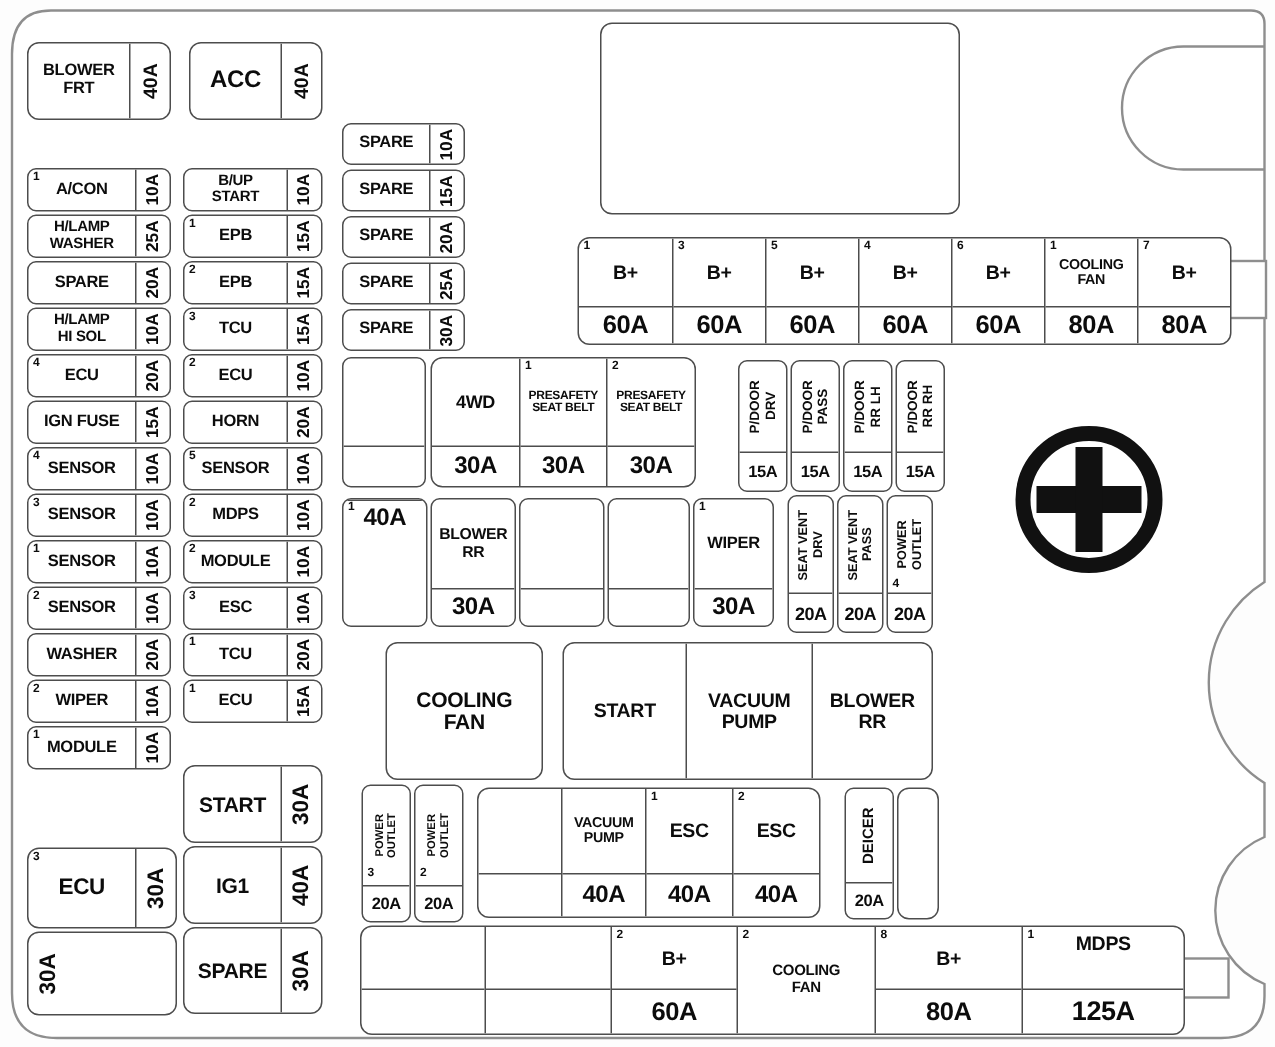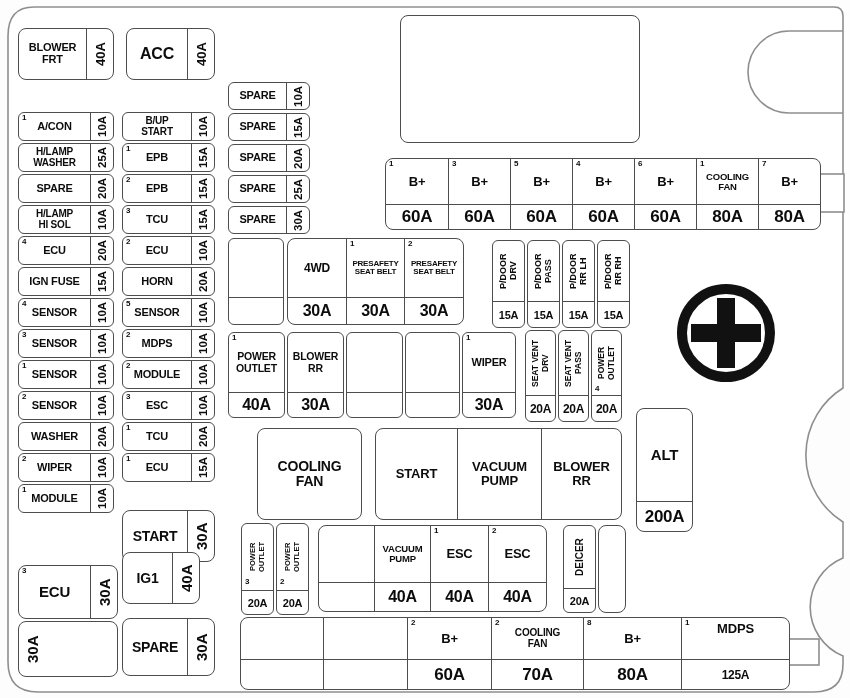--- a/index.html
+++ b/index.html
@@ -211,21 +211,21 @@
       <div class="lbl divR" style="font-size: 15px;">ECU</div>
       <div class="amp-side" style="width: 26px; font-size: 15px;">30A</div>
     </div>
     <div class="fbox s-side" style="left: 18px; top: 621px; width: 100px; height: 56px; border-radius: 8px;">
       <div class="amp-side" style="width: 26px; font-size: 15px;">30A</div>
     </div>
     <div class="fbox s-side" style="left: 122px; top: 510px; width: 93px; height: 52px; border-radius: 8px;">
       <div class="lbl divR" style="font-size: 14px;">START</div>
       <div class="amp-side" style="width: 26px; font-size: 15px;">30A</div>
     </div>
-    <div class="fbox s-side" style="left: 122px; top: 552px; width: 78px; height: 52px; border-radius: 8px;">
+    <div class="fbox s-side" style="left: 122px; top: 564px; width: 93px; height: 52px; border-radius: 8px;">
       <div class="lbl divR" style="font-size: 14px;">IG1</div>
       <div class="amp-side" style="width: 26px; font-size: 15px;">40A</div>
     </div>
     <div class="fbox s-side" style="left: 122px; top: 618px; width: 93px; height: 58px; border-radius: 8px;">
       <div class="lbl divR" style="font-size: 14px;">SPARE</div>
       <div class="amp-side" style="width: 26px; font-size: 15px;">30A</div>
     </div>
     <div class="fbox s-top" style="left: 228px; top: 238px; width: 56px; height: 87px;">
       <div class="lbl"></div>
       <div class="amp-bot" style="height: 27px;"></div>
@@ -245,22 +245,20 @@
 RR LH</div>
       <div class="amp-bot" style="height: 26px; font-size: 11px;">15A</div>
     </div>
     <div class="fbox s-vert" style="left: 597px; top: 240px; width: 33px; height: 88px;">
       <div class="lbl-vert" style="font-size: 9px;">P/DOOR
 RR RH</div>
       <div class="amp-bot" style="height: 26px; font-size: 11px;">15A</div>
     </div>
     <div class="fbox s-top" style="left: 228px; top: 332px; width: 57px; height: 86px;">
       <div class="sup">1</div>
-      <div class="lbl" style="font-size: 10.5px;">POWER
-OUTLET</div>
       <div class="amp-bot" style="height: 25px; font-size: 16px;">40A</div>
     </div>
     <div class="fbox s-top" style="left: 287px; top: 332px; width: 57px; height: 86px;">
       <div class="lbl" style="font-size: 10.5px;">BLOWER
 RR</div>
       <div class="amp-bot" style="height: 25px; font-size: 16px;">30A</div>
     </div>
     <div class="fbox s-top" style="left: 346px; top: 332px; width: 57px; height: 86px;">
       <div class="lbl"></div>
       <div class="amp-bot" style="height: 25px;"></div>
@@ -287,24 +285,20 @@
     <div class="fbox s-vert" style="left: 591px; top: 330px; width: 31px; height: 92px;">
       <div class="sup">4</div>
       <div class="lbl-vert" style="font-size: 8.5px;">POWER
 OUTLET</div>
       <div class="amp-bot" style="height: 26px; font-size: 12px;">20A</div>
     </div>
     <div class="fbox s-plain" style="left: 257px; top: 428px; width: 105px; height: 92px; border-radius: 8px;">
       <div class="lbl" style="font-size: 14px;">COOLING
 FAN</div>
     </div>
-    <div class="fbox s-top" style="left: 636px; top: 408px; width: 57px; height: 124px; border-radius: 8px;">
-      <div class="lbl" style="font-size: 15px;">ALT</div>
-      <div class="amp-bot" style="height: 30px; font-size: 17px;">200A</div>
-    </div>
     <div class="fbox s-vert" style="left: 241px; top: 523px; width: 33px; height: 92px;">
       <div class="sup">3</div>
       <div class="lbl-vert" style="font-size: 7.5px;">POWER
 OUTLET</div>
       <div class="amp-bot" style="height: 24px; font-size: 11px;">20A</div>
     </div>
     <div class="fbox s-vert" style="left: 276px; top: 523px; width: 33px; height: 92px;">
       <div class="sup">2</div>
       <div class="lbl-vert" style="font-size: 7.5px;">POWER
 OUTLET</div>
@@ -418,26 +412,25 @@
       </div>
       <div class="fcell" style="width: 84px;">
         <div class="sup">2</div>
         <div class="lbl" style="font-size: 13px;">B+</div>
         <div class="amp-bot" style="height: 30px; font-size: 17px;">60A</div>
       </div>
       <div class="fcell" style="width: 92px;">
         <div class="sup">2</div>
         <div class="lbl" style="font-size: 10px;">COOLING
 FAN</div>
-        <div class="amp-bot" style="height: 30px; font-size: 17px;">70A</div>
       </div>
       <div class="fcell" style="width: 98px;">
         <div class="sup">8</div>
         <div class="lbl" style="font-size: 13px;">B+</div>
         <div class="amp-bot" style="height: 30px; font-size: 17px;">80A</div>
       </div>
       <div class="fcell" style="width: 108px;">
         <div class="sup">1</div>
         <div class="lbl" style="font-size: 13px;">MDPS</div>
-        <div class="amp-bot" style="height: 30px; font-size: 12px; margin-top: 20px;">125A</div>
+        <div class="amp-bot" style="height: 30px; font-size: 18px; margin-top: 20px;">125A</div>
       </div>
     </div>
   </div>
 
 </body></html>

